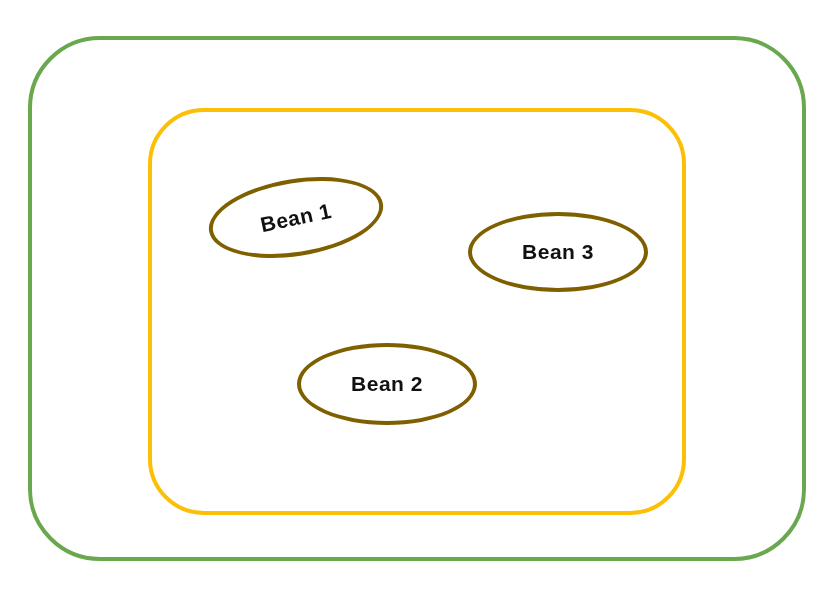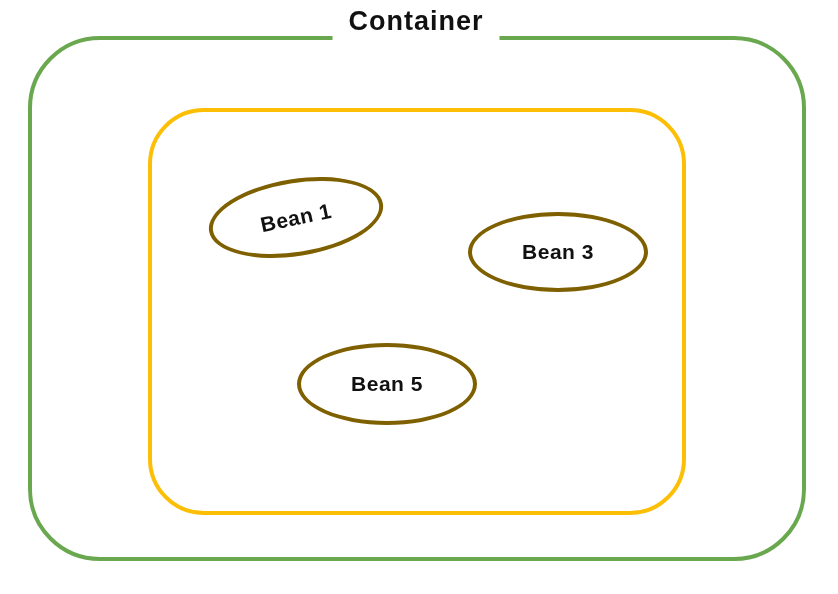--- a/index.html
+++ b/index.html
@@ -67,30 +67,29 @@
   .bean-2 { left: 297px; top: 343px; width: 180px; height: 82px; }
   .bean-3 { left: 468px; top: 212px; width: 180px; height: 80px; }
 </style>
 </head>
 <body>
 
 <div class="canvas">
 
   <div class="outer-box"></div>
 
-  <div class="box-label container-label">Container</div>
 
   <div class="inner-box"></div>
 
 
   <div class="bean bean-1">
     <span class="bean-text">Bean 1</span>
   </div>
 
   <div class="bean bean-2">
-    <span class="bean-text">Bean 5</span>
+    <span class="bean-text">Bean 2</span>
   </div>
 
   <div class="bean bean-3">
     <span class="bean-text">Bean 3</span>
   </div>
 
 </div>
 
 </body></html>

